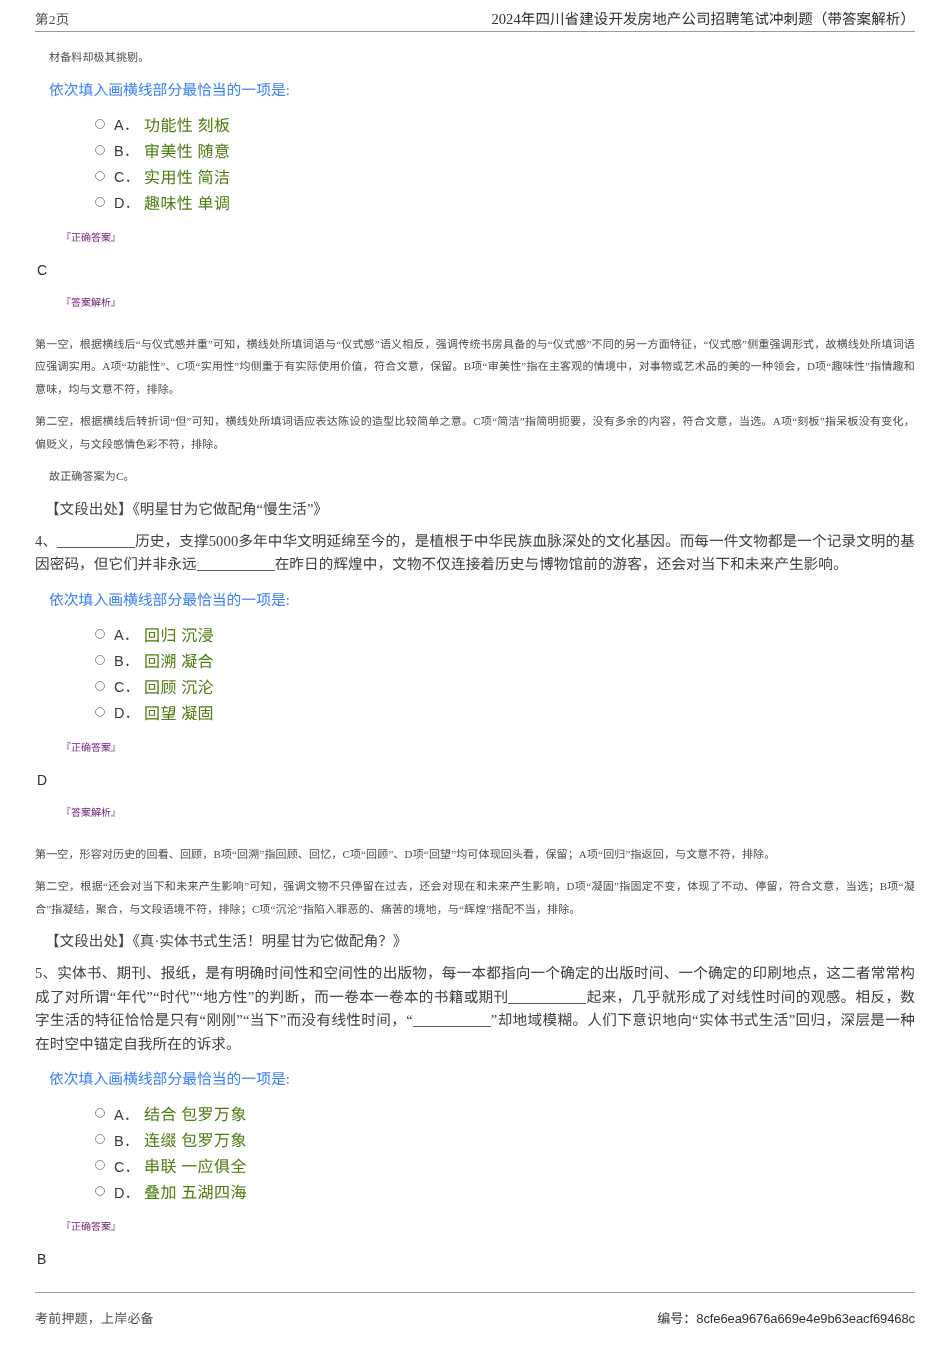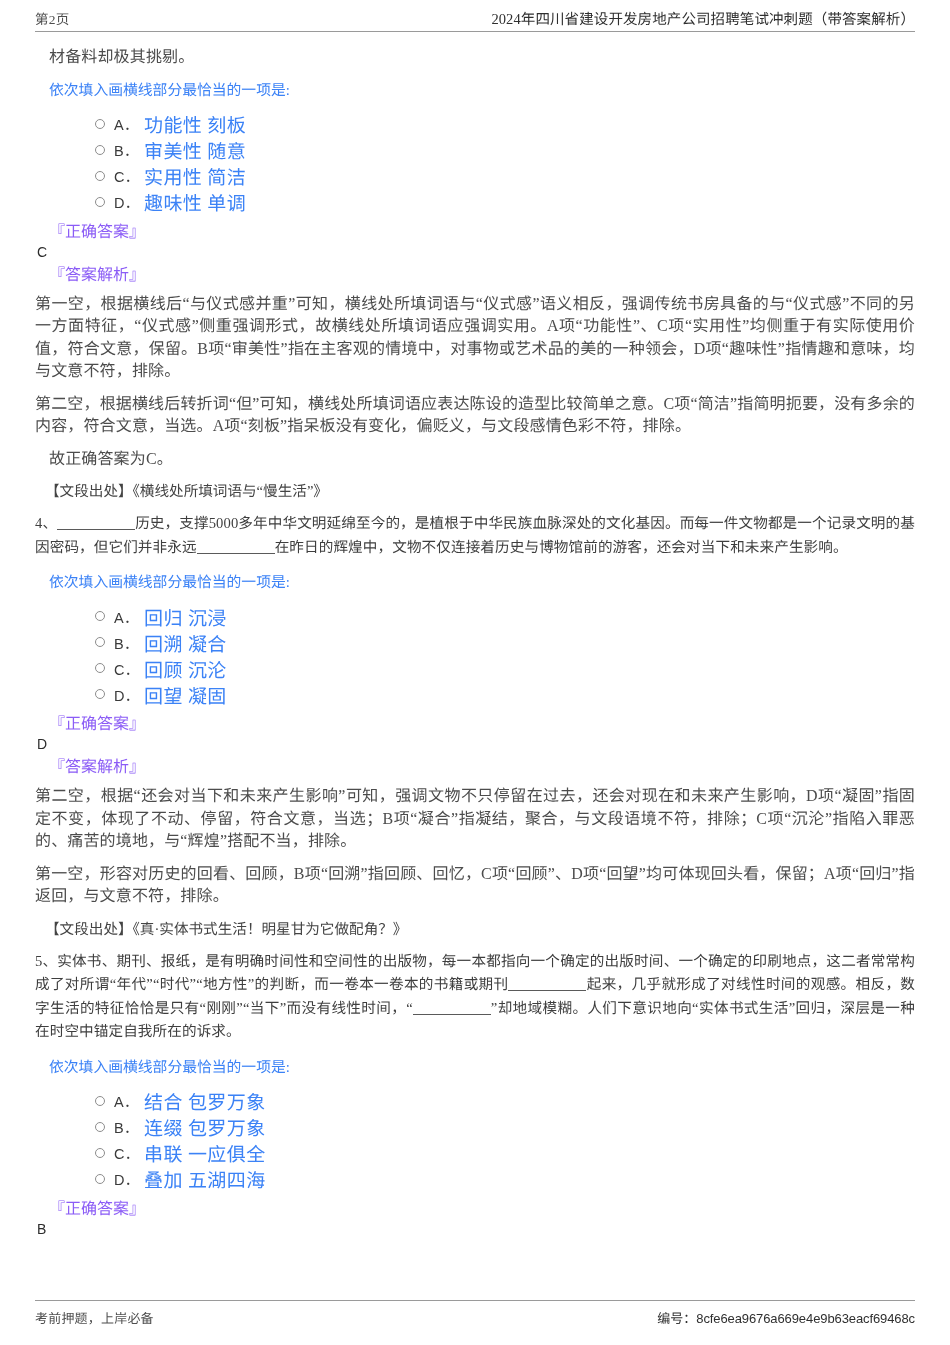--- a/index.html
+++ b/index.html
@@ -42,21 +42,21 @@
   }
   .doc-header .doc-title {
     font-size: 14.5px;
     color: #2f2f2f;
     white-space: nowrap;
     letter-spacing: 0.1px;
   }
 
   
   .para {
-    font-size: 16px;
+    font-size: 11px;
     line-height: 22.5px;
     text-align: justify;
     text-justify: inter-ideograph;
     color: #4c4c4c;
     margin: 0 0 10px 0;
     letter-spacing: 0.15px;
   }
   .para.indent { text-indent: 0; padding-left: 14px; }
 
   .stem {
@@ -102,30 +102,30 @@
   }
   .opt-letter {
     font-family: "Liberation Sans", sans-serif;
     font-size: 14.5px;
     color: #3a3a3a;
     width: 30px;
     flex: none;
     letter-spacing: 0.3px;
   }
   .opt-text {
-    font-size: 19px;
-    color: #3b82f6;
+    font-size: 16px;
+    color: #4d7c0f;
     letter-spacing: 0.4px;
   }
 
   
   .ans-label {
-    font-size: 16px;
-    color: #8b5cf6;
-    margin: 0;
+    font-size: 10px;
+    color: #701a75;
+    margin: 12px;
     padding-left: 14px;
     line-height: 21px;
   }
   .ans-value {
     font-family: "Liberation Sans", sans-serif;
     font-size: 14px;
     color: #2c2c2c;
     margin: 0 0 2px 0;
     padding-left: 2px;
     line-height: 20px;
@@ -151,21 +151,21 @@
   
   .doc-footer {
     position: absolute;
     left: 35px;
     right: 35px;
     bottom: 18px;
     display: flex;
     align-items: flex-start;
     justify-content: space-between;
     border-top: 1px solid #9a9a9a;
-    padding-top: 7px;
+    padding-top: 15px;
     margin-top: 28px;
   }
   .doc-footer .foot-left {
     font-size: 13px;
     color: #4f4f4f;
     letter-spacing: 0.2px;
     white-space: nowrap;
   }
   .doc-footer .foot-right {
     font-size: 13px;
@@ -219,21 +219,21 @@
   <p class="ans-value">C</p>
   <p class="ans-label">『答案解析』</p>
 
   <div class="gap-sm"></div>
 
   <p class="para">第一空，根据横线后“与仪式感并重”可知，横线处所填词语与“仪式感”语义相反，强调传统书房具备的与“仪式感”不同的另一方面特征，“仪式感”侧重强调形式，故横线处所填词语应强调实用。A项“功能性”、C项“实用性”均侧重于有实际使用价值，符合文意，保留。B项“审美性”指在主客观的情境中，对事物或艺术品的美的一种领会，D项“趣味性”指情趣和意味，均与文意不符，排除。</p>
   <p class="para">第二空，根据横线后转折词“但”可知，横线处所填词语应表达陈设的造型比较简单之意。C项“简洁”指简明扼要，没有多余的内容，符合文意，当选。A项“刻板”指呆板没有变化，偏贬义，与文段感情色彩不符，排除。</p>
   <p class="para indent">故正确答案为C。</p>
 
   <p class="src-line">
-    <span>【文段出处】</span><span>《横线处所填词语与“慢生活”》</span>
+    <span>【文段出处】</span><span>《明星甘为它做配角“慢生活”》</span>
   </p>
 
   <p class="stem">
     <span>4、</span><span class="blank m"></span><span>历史，支撑5000多年中华文明延绵至今的，是植根于中华民族血脉深处的文化基因。而每一件文物都是一个记录文明的基因密码，但它们并非永远</span><span class="blank m"></span><span>在昨日的辉煌中，文物不仅连接着历史与博物馆前的游客，还会对当下和未来产生影响。</span>
   </p>
 
   <p class="prompt">依次填入画横线部分最恰当的一项是:</p>
 
   <ul class="options">
     <li class="option">
@@ -257,22 +257,22 @@
       <span class="opt-text">回望 凝固</span>
     </li>
   </ul>
 
   <p class="ans-label">『正确答案』</p>
   <p class="ans-value">D</p>
   <p class="ans-label">『答案解析』</p>
 
   <div class="gap-sm"></div>
 
+  <p class="para">第一空，形容对历史的回看、回顾，B项“回溯”指回顾、回忆，C项“回顾”、D项“回望”均可体现回头看，保留；A项“回归”指返回，与文意不符，排除。</p>
   <p class="para">第二空，根据“还会对当下和未来产生影响”可知，强调文物不只停留在过去，还会对现在和未来产生影响，D项“凝固”指固定不变，体现了不动、停留，符合文意，当选；B项“凝合”指凝结，聚合，与文段语境不符，排除；C项“沉沦”指陷入罪恶的、痛苦的境地，与“辉煌”搭配不当，排除。</p>
-  <p class="para">第一空，形容对历史的回看、回顾，B项“回溯”指回顾、回忆，C项“回顾”、D项“回望”均可体现回头看，保留；A项“回归”指返回，与文意不符，排除。</p>
 
   <p class="src-line">
     <span>【文段出处】</span><span>《真·实体书式生活！明星甘为它做配角？》</span>
   </p>
 
   <p class="stem">
     <span>5、实体书、期刊、报纸，是有明确时间性和空间性的出版物，每一本都指向一个确定的出版时间、一个确定的印刷地点，这二者常常构成了对所谓“年代”“时代”“地方性”的判断，而一卷本一卷本的书籍或期刊</span><span class="blank m"></span><span>起来，几乎就形成了对线性时间的观感。相反，数字生活的特征恰恰是只有“刚刚”“当下”而没有线性时间，“</span><span class="blank m"></span><span>”却地域模糊。人们下意识地向“实体书式生活”回归，深层是一种在时空中锚定自我所在的诉求。</span>
   </p>
 
   <p class="prompt">依次填入画横线部分最恰当的一项是:</p>

